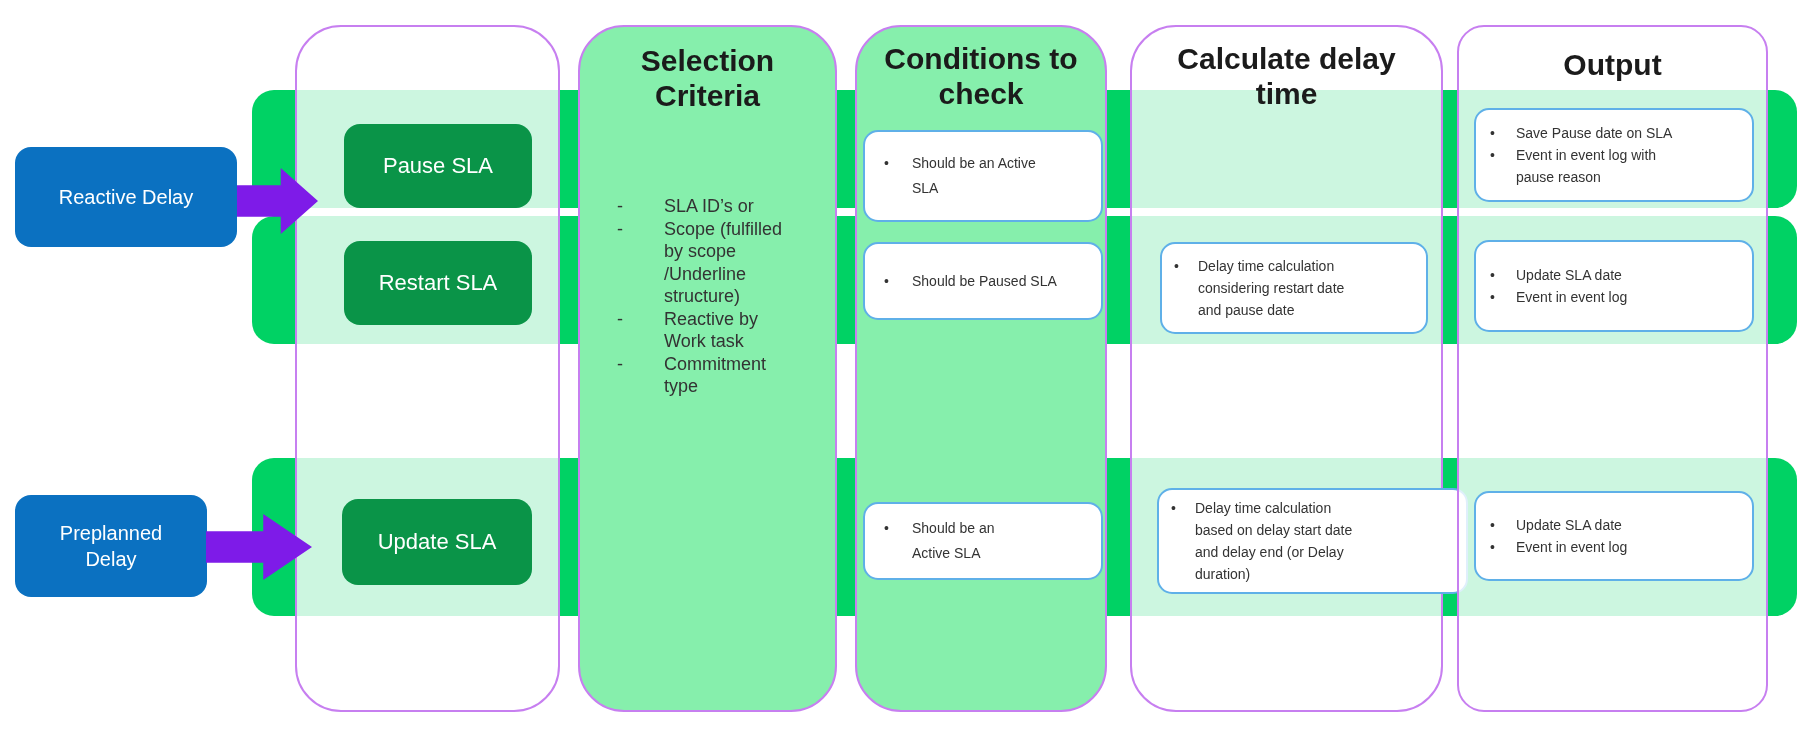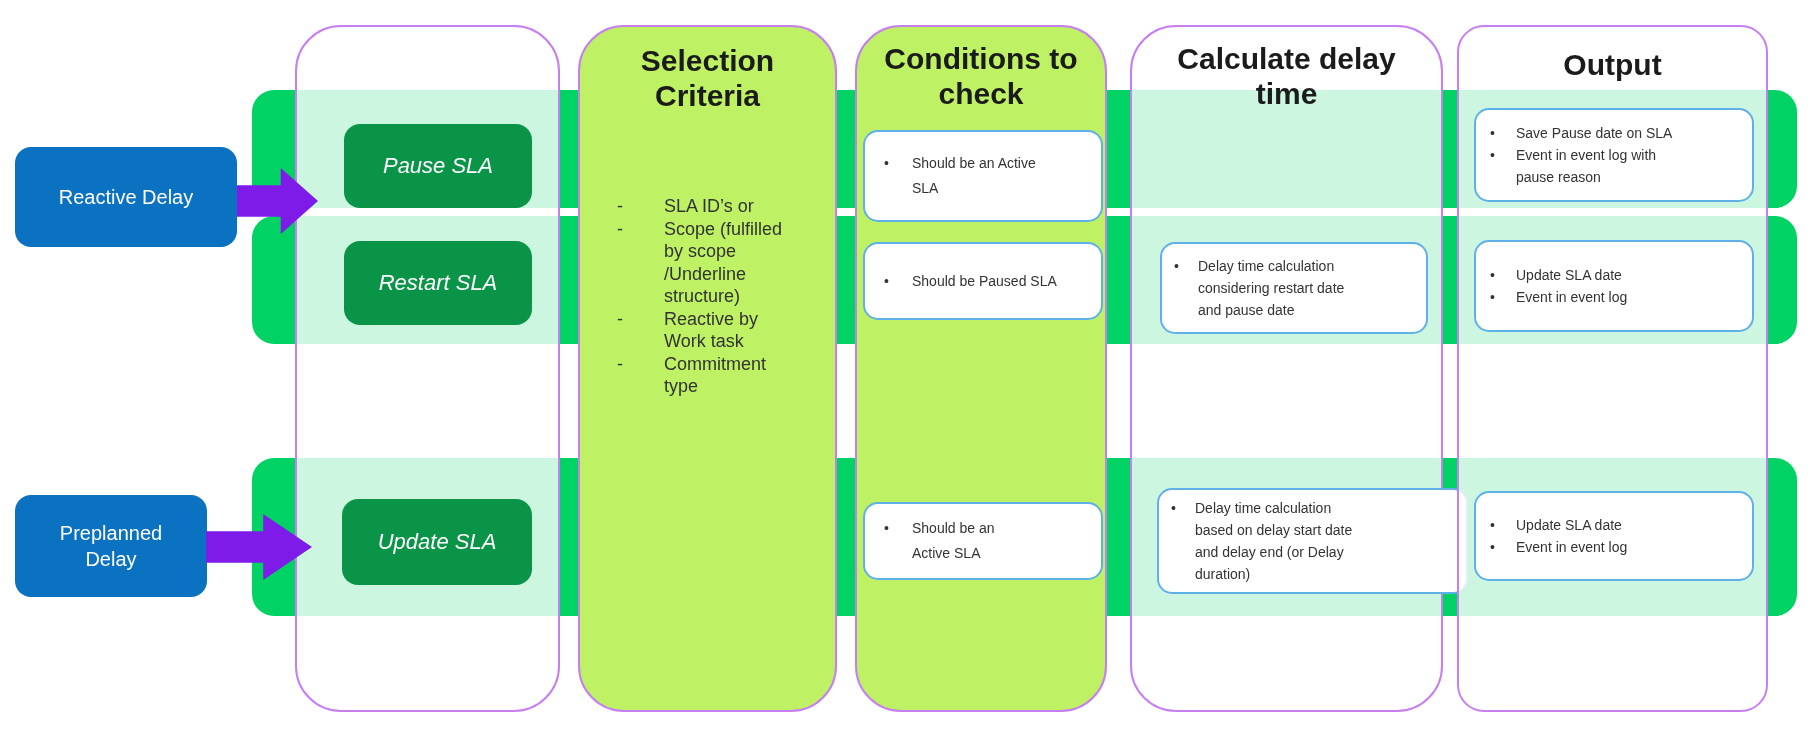--- a/index.html
+++ b/index.html
@@ -14,21 +14,21 @@
   }
   .band.b1{top:90px;height:118px;}
   .band.b2{top:216px;height:128px;}
   .band.b3{top:458px;height:158px;}
   
   .col{
     position:absolute;top:25px;height:687px;border:2.5px solid #C77FF0;
     border-radius:46px;z-index:2;box-sizing:border-box;
   }
   .col.tint{background:rgba(255,255,255,0.80);}
-  .col.solid{background:#bef264;text-decoration:underline;}
+  .col.solid{background:#86efac;text-decoration:underline;}
   .c1{left:295px;width:265px;}
   .c2{left:578px;width:259px;}
   .c3{left:855px;width:252px;}
   .c4{left:1130px;width:313px;}
   .c5{left:1457px;width:311px;border-radius:27px;}
   .col-title{
     position:absolute;left:0;right:0;text-align:center;
     font-size:30px;font-weight:bold;color:#1b1b1b;line-height:1.17;z-index:3;
   }
   .col-title span{display:inline-block;}
@@ -53,21 +53,21 @@
   .arrow{
     position:absolute;background:#7E1BE8;z-index:6;
     clip-path:polygon(0 26%,54% 26%,54% 0,100% 50%,54% 100%,54% 74%,0 74%);
   }
   .arrow.a1{left:237px;top:168px;width:81px;height:66px;}
   .arrow.a2{left:206px;top:514px;width:106px;height:66px;}
   
   .chip{
     position:absolute;background:#0A9448;color:#fff;border-radius:16px;
     display:flex;align-items:center;justify-content:center;
-    font-size:22px;z-index:4;font-style:italic;
+    font-size:22px;z-index:4;
   }
   .chip.pause{left:47px;top:97px;width:188px;height:84px;}
   .chip.restart{left:47px;top:214px;width:188px;height:84px;}
   .chip.extend{left:45px;top:472px;width:190px;height:86px;}
   
   .criteria-list{
     position:absolute;left:37px;top:168px;width:225px;margin:0;padding:0;
     list-style:none;font-size:18px;color:#333;line-height:22.5px;z-index:3;
   }
   .criteria-list li{position:relative;padding-left:47px;margin:0;}

